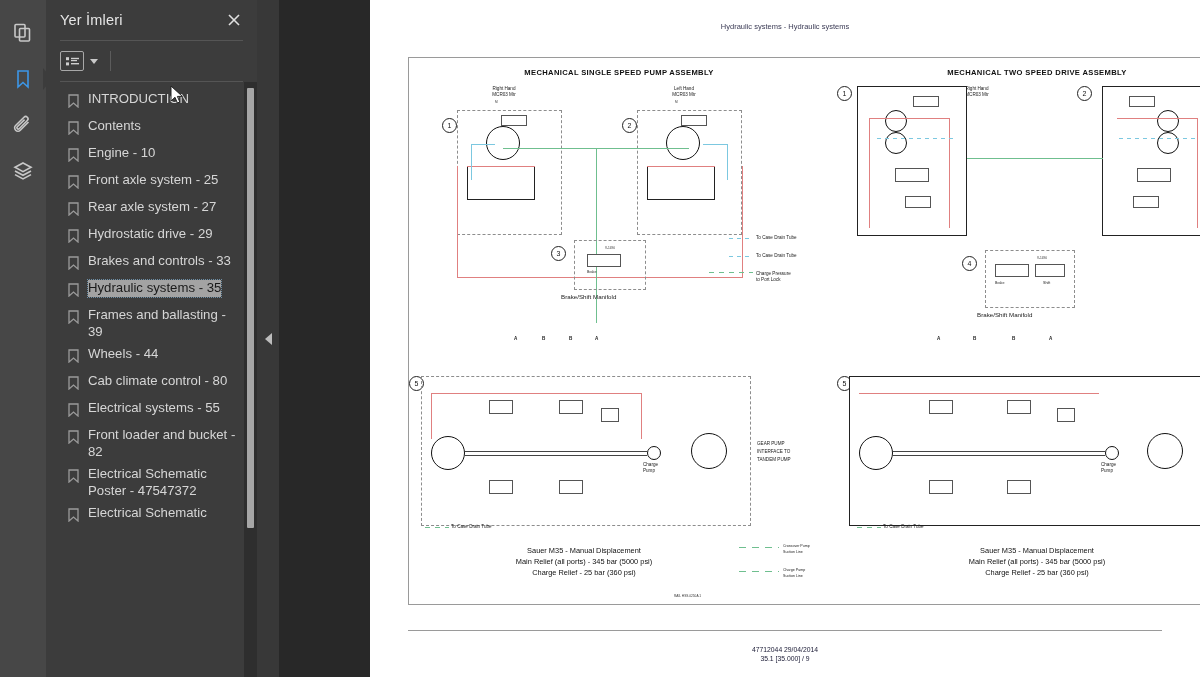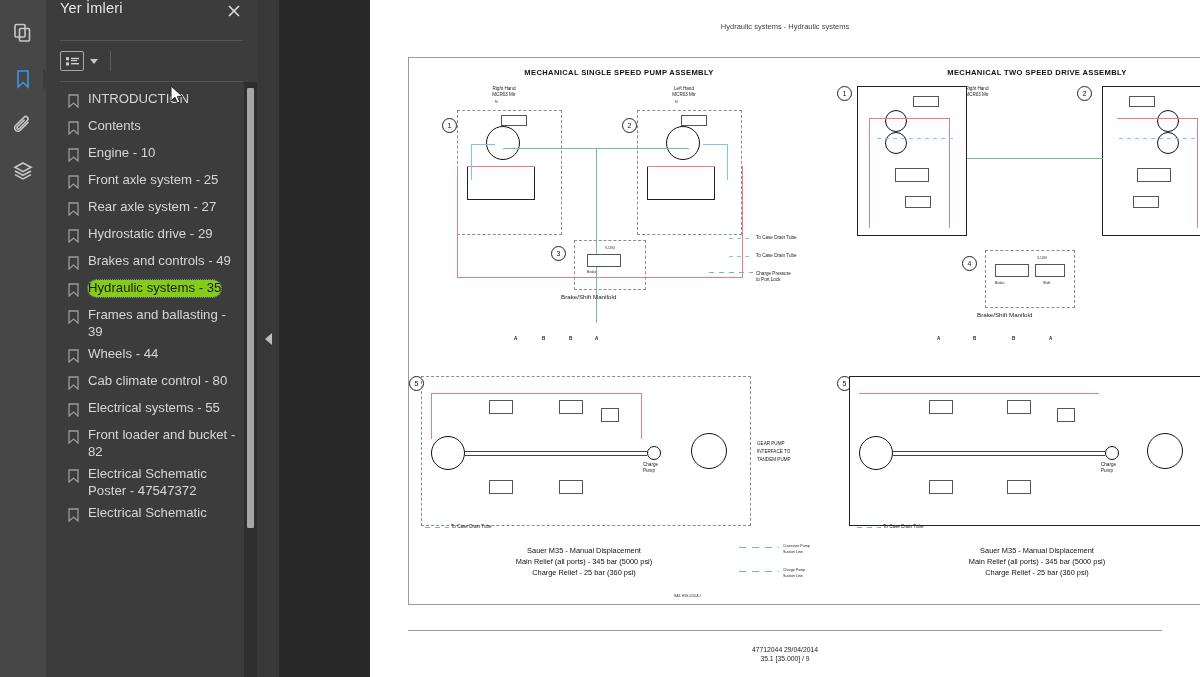--- a/index.html
+++ b/index.html
@@ -34,21 +34,21 @@
   }
 
   
   .panel {
     width: 211px; flex: 0 0 211px; height: 677px;
     background: #3c3c3c; color: #dcdcdc;
     display: flex; flex-direction: column;
     position: relative;
   }
   .panel-head {
-    height: 40px; display: flex; align-items: flex-start;
+    height: 40px; display: flex; align-items: center;
     padding: 0 12px 0 14px;
   }
   .panel-title { font-size: 14.5px; color: #e6e6e6; flex: 1; letter-spacing: .2px; }
   .panel-close {
     width: 22px; height: 22px; cursor: pointer;
     display: flex; align-items: center; justify-content: center;
   }
   .panel-close svg line { stroke: #e0e0e0; stroke-width: 1.6; }
   .rule { height: 1px; background: #555; margin: 0 14px; }
 
@@ -74,23 +74,22 @@
   .bm-item {
     display: flex; align-items: flex-start; gap: 9px;
     padding: 3px 18px 3px 22px; cursor: pointer;
   }
   .bm-icon { flex: 0 0 11px; margin-top: 3px; }
   .bm-icon svg path { fill: none; stroke: #9a9a9a; stroke-width: 1.3; }
   .bm-label {
     font-size: 13.2px; line-height: 16.5px; color: #d6d6d6;
   }
   .bm-item.sel .bm-label {
-    background: #84cc16; color: #1a1a1a;
+    background: #a3a3a3; color: #1a1a1a;
     outline: 1px dotted #6d8ea5;
-    border-radius: 8px;
   }
 
   
   .panel-sb {
     position: absolute; right: 0; top: 82px; width: 13px; bottom: 0;
     background: #2e2e2e;
   }
   .panel-sb .thumb {
     position: absolute; left: 3px; top: 6px; width: 7px; height: 440px;
     background: #a6a6a6; border-radius: 1px;
@@ -272,21 +271,21 @@
         <div class="bm-item">
           <span class="bm-icon"><svg width="11" height="14" viewBox="0 0 11 14">
               <path d="M1 1 h9 v12 l-4.5 -4 l-4.5 4 z"></path>
             </svg></span>
           <span class="bm-label">Hydrostatic drive - 29</span>
         </div>
         <div class="bm-item">
           <span class="bm-icon"><svg width="11" height="14" viewBox="0 0 11 14">
               <path d="M1 1 h9 v12 l-4.5 -4 l-4.5 4 z"></path>
             </svg></span>
-          <span class="bm-label">Brakes and controls - 49</span>
+          <span class="bm-label">Brakes and controls - 33</span>
         </div>
         <div class="bm-item sel">
           <span class="bm-icon"><svg width="11" height="14" viewBox="0 0 11 14">
               <path d="M1 1 h9 v12 l-4.5 -4 l-4.5 4 z"></path>
             </svg></span>
           <span class="bm-label">Hydraulic systems - 35</span>
         </div>
         <div class="bm-item">
           <span class="bm-icon"><svg width="11" height="14" viewBox="0 0 11 14">
               <path d="M1 1 h9 v12 l-4.5 -4 l-4.5 4 z"></path>

